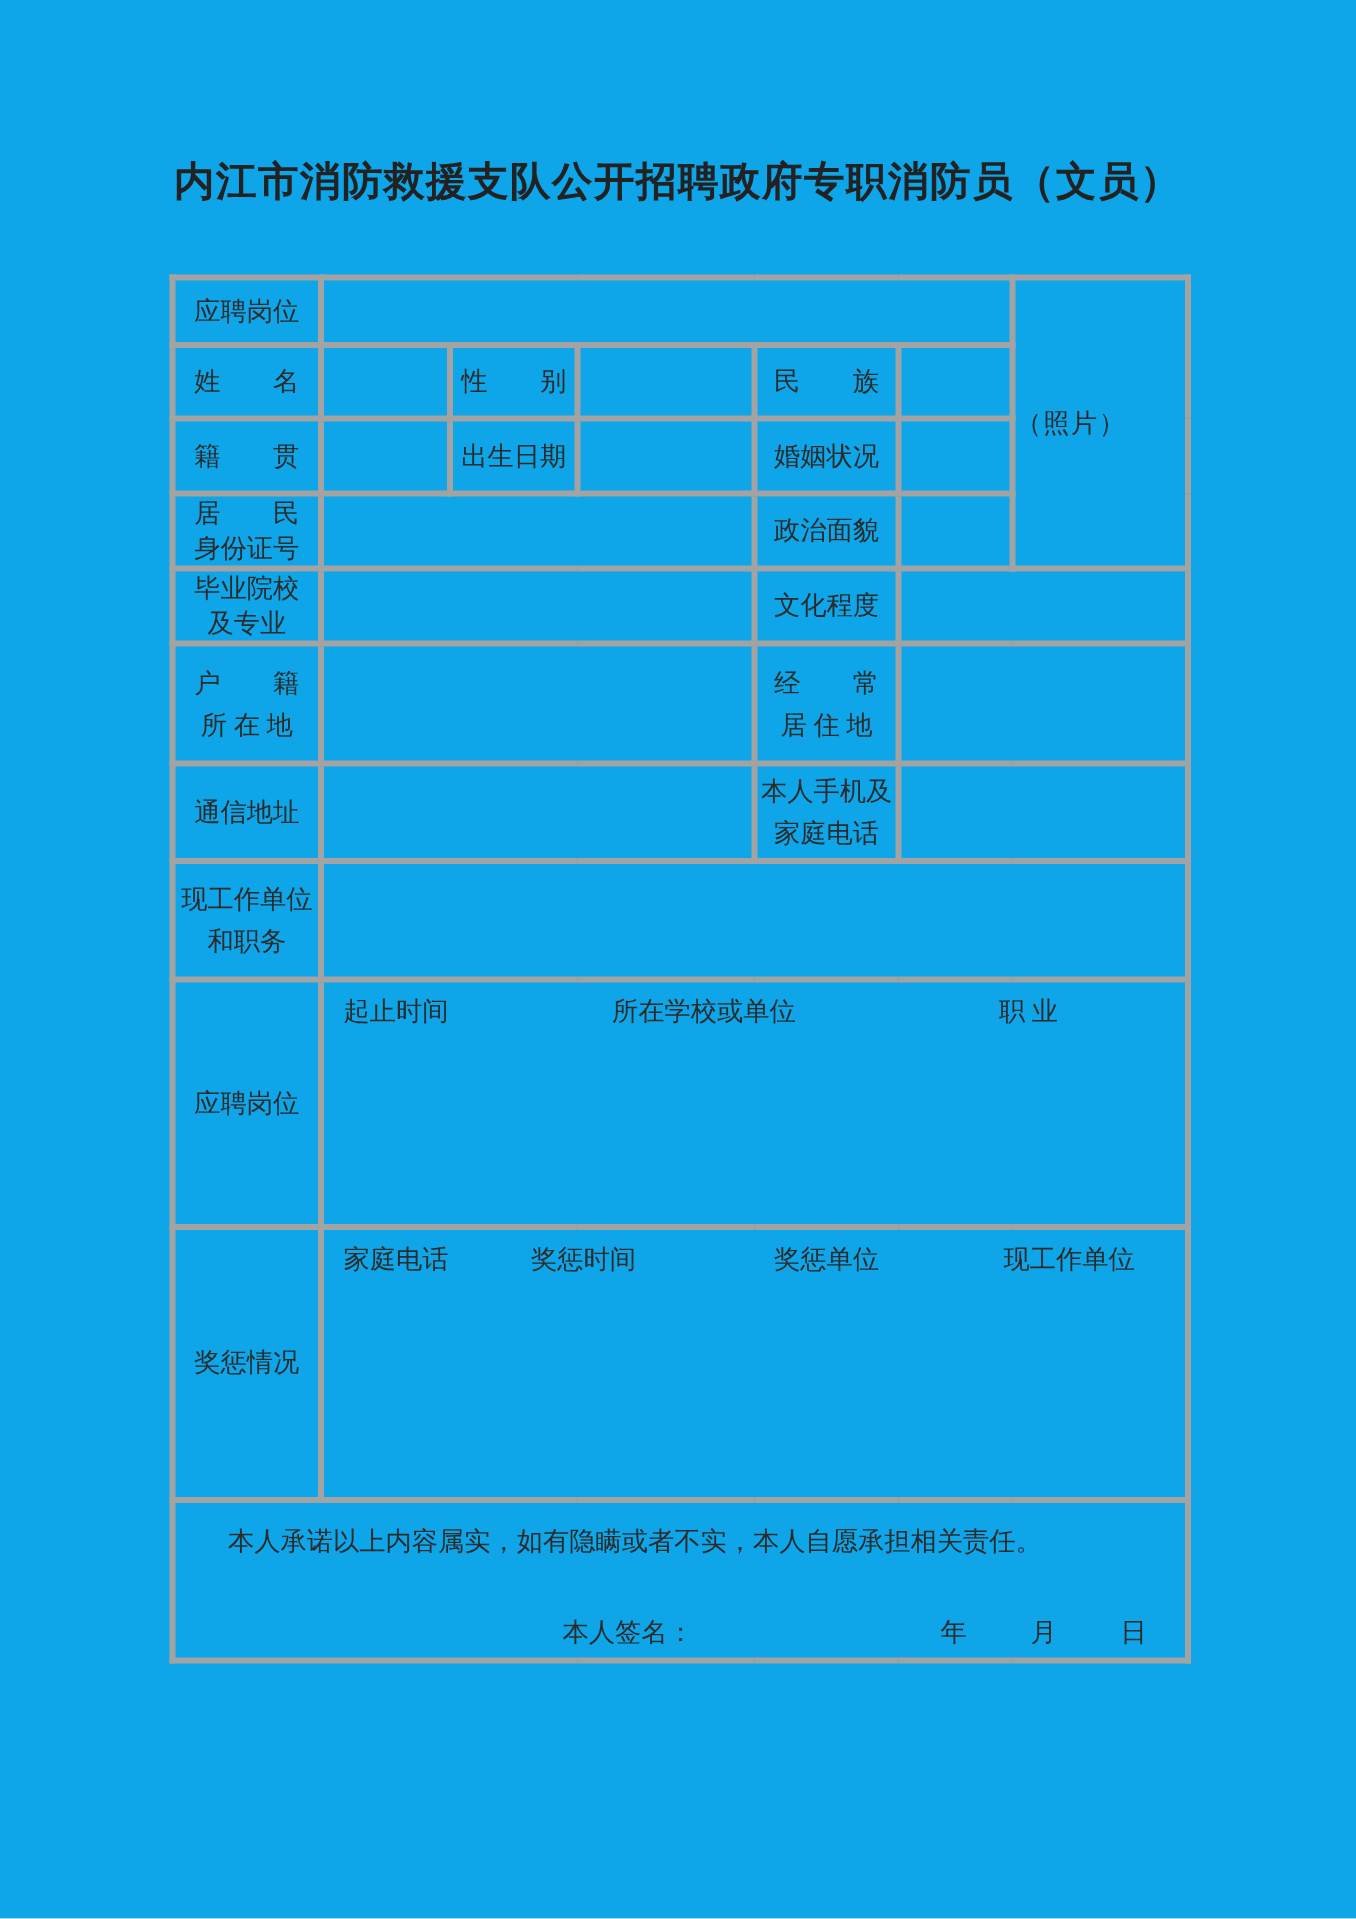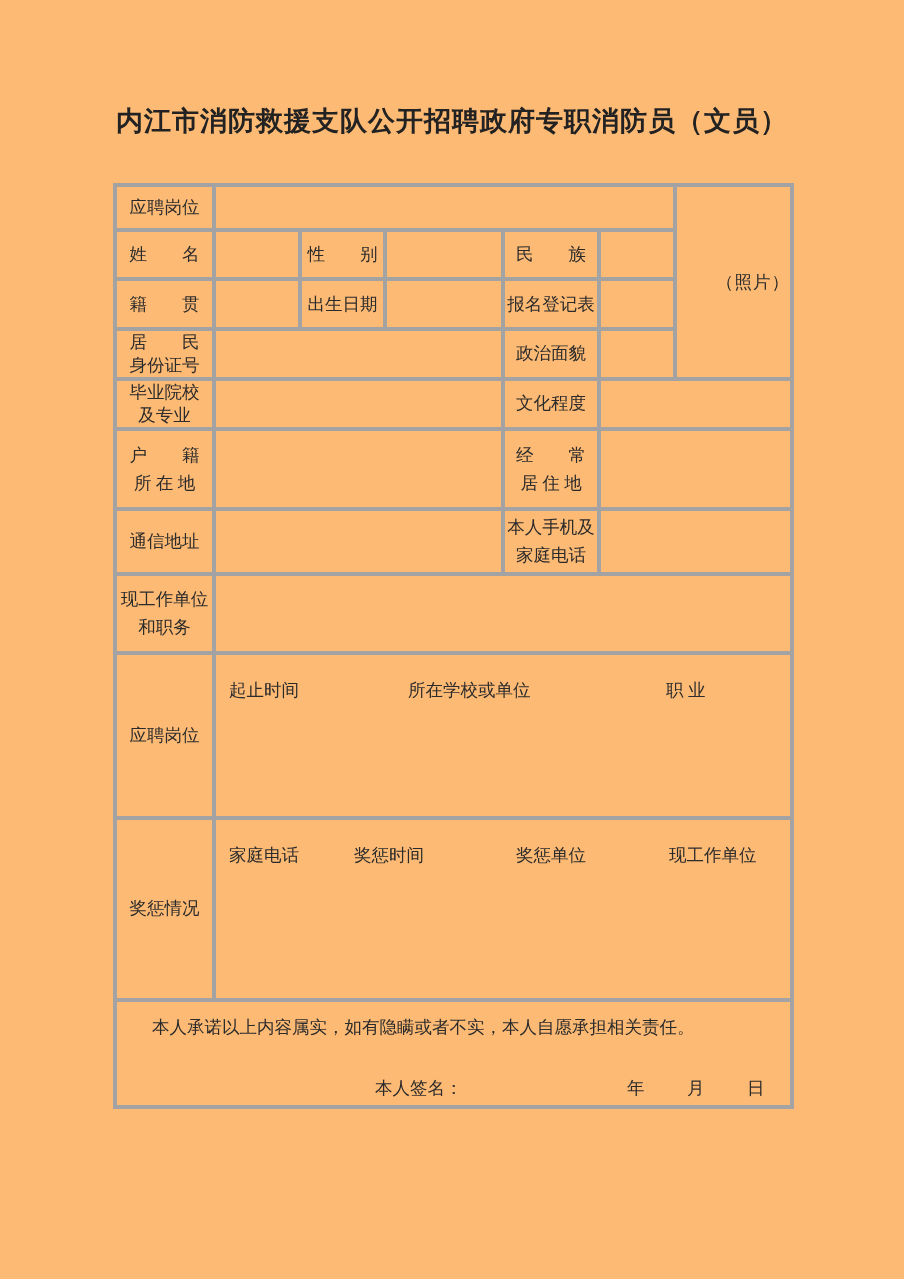--- a/index.html
+++ b/index.html
@@ -5,21 +5,21 @@
   html, body {
     margin: 0;
     padding: 0;
     background: #ffffff;
     font-family: "Liberation Serif", "DejaVu Serif", serif;
   }
   .sheet {
     position: relative;
     width: 904px;
     height: 1279px;
-    background: #fdba74;
+    background: #0ea5e9;
     outline: 1px solid #e3e3e3;
     overflow: hidden;
     color: #2b2b2b;
   }
   .doc-title {
     position: absolute;
     top: 100px;
     left: 0;
     right: 0;
     text-align: center;
@@ -49,33 +49,32 @@
   td.lbl {
     text-align: center;
     vertical-align: middle;
     white-space: pre-line;
     line-height: 1.3;
   }
   td.lbl-tall {
     line-height: 1.6;
   }
   td.photo-cell {
-    text-align: right;
+    text-align: left;
     vertical-align: middle;
     letter-spacing: 1px;
   }
   td.content-cell {
     position: relative;
     vertical-align: top;
   }
   .hdr {
     position: absolute;
     top: 7px;
     white-space: nowrap;
-    margin-top: 16px;
   }
   td.decl-cell {
     position: relative;
     vertical-align: top;
     border-radius: 20px;
   }
   .decl-text {
     position: absolute;
     left: 35px;
     top: 13px;
@@ -127,21 +126,21 @@
       <td></td>
       <td class="lbl">民　　族</td>
       <td></td>
     </tr>
 
     <tr style="height:50px">
       <td class="lbl">籍　　贯</td>
       <td></td>
       <td class="lbl">出生日期</td>
       <td></td>
-      <td class="lbl">报名登记表</td>
+      <td class="lbl">婚姻状况</td>
       <td></td>
     </tr>
 
     <tr style="height:46px">
       <td class="lbl">居　　民
 身份证号</td>
       <td colspan="3"></td>
       <td class="lbl">政治面貌</td>
       <td></td>
     </tr>

